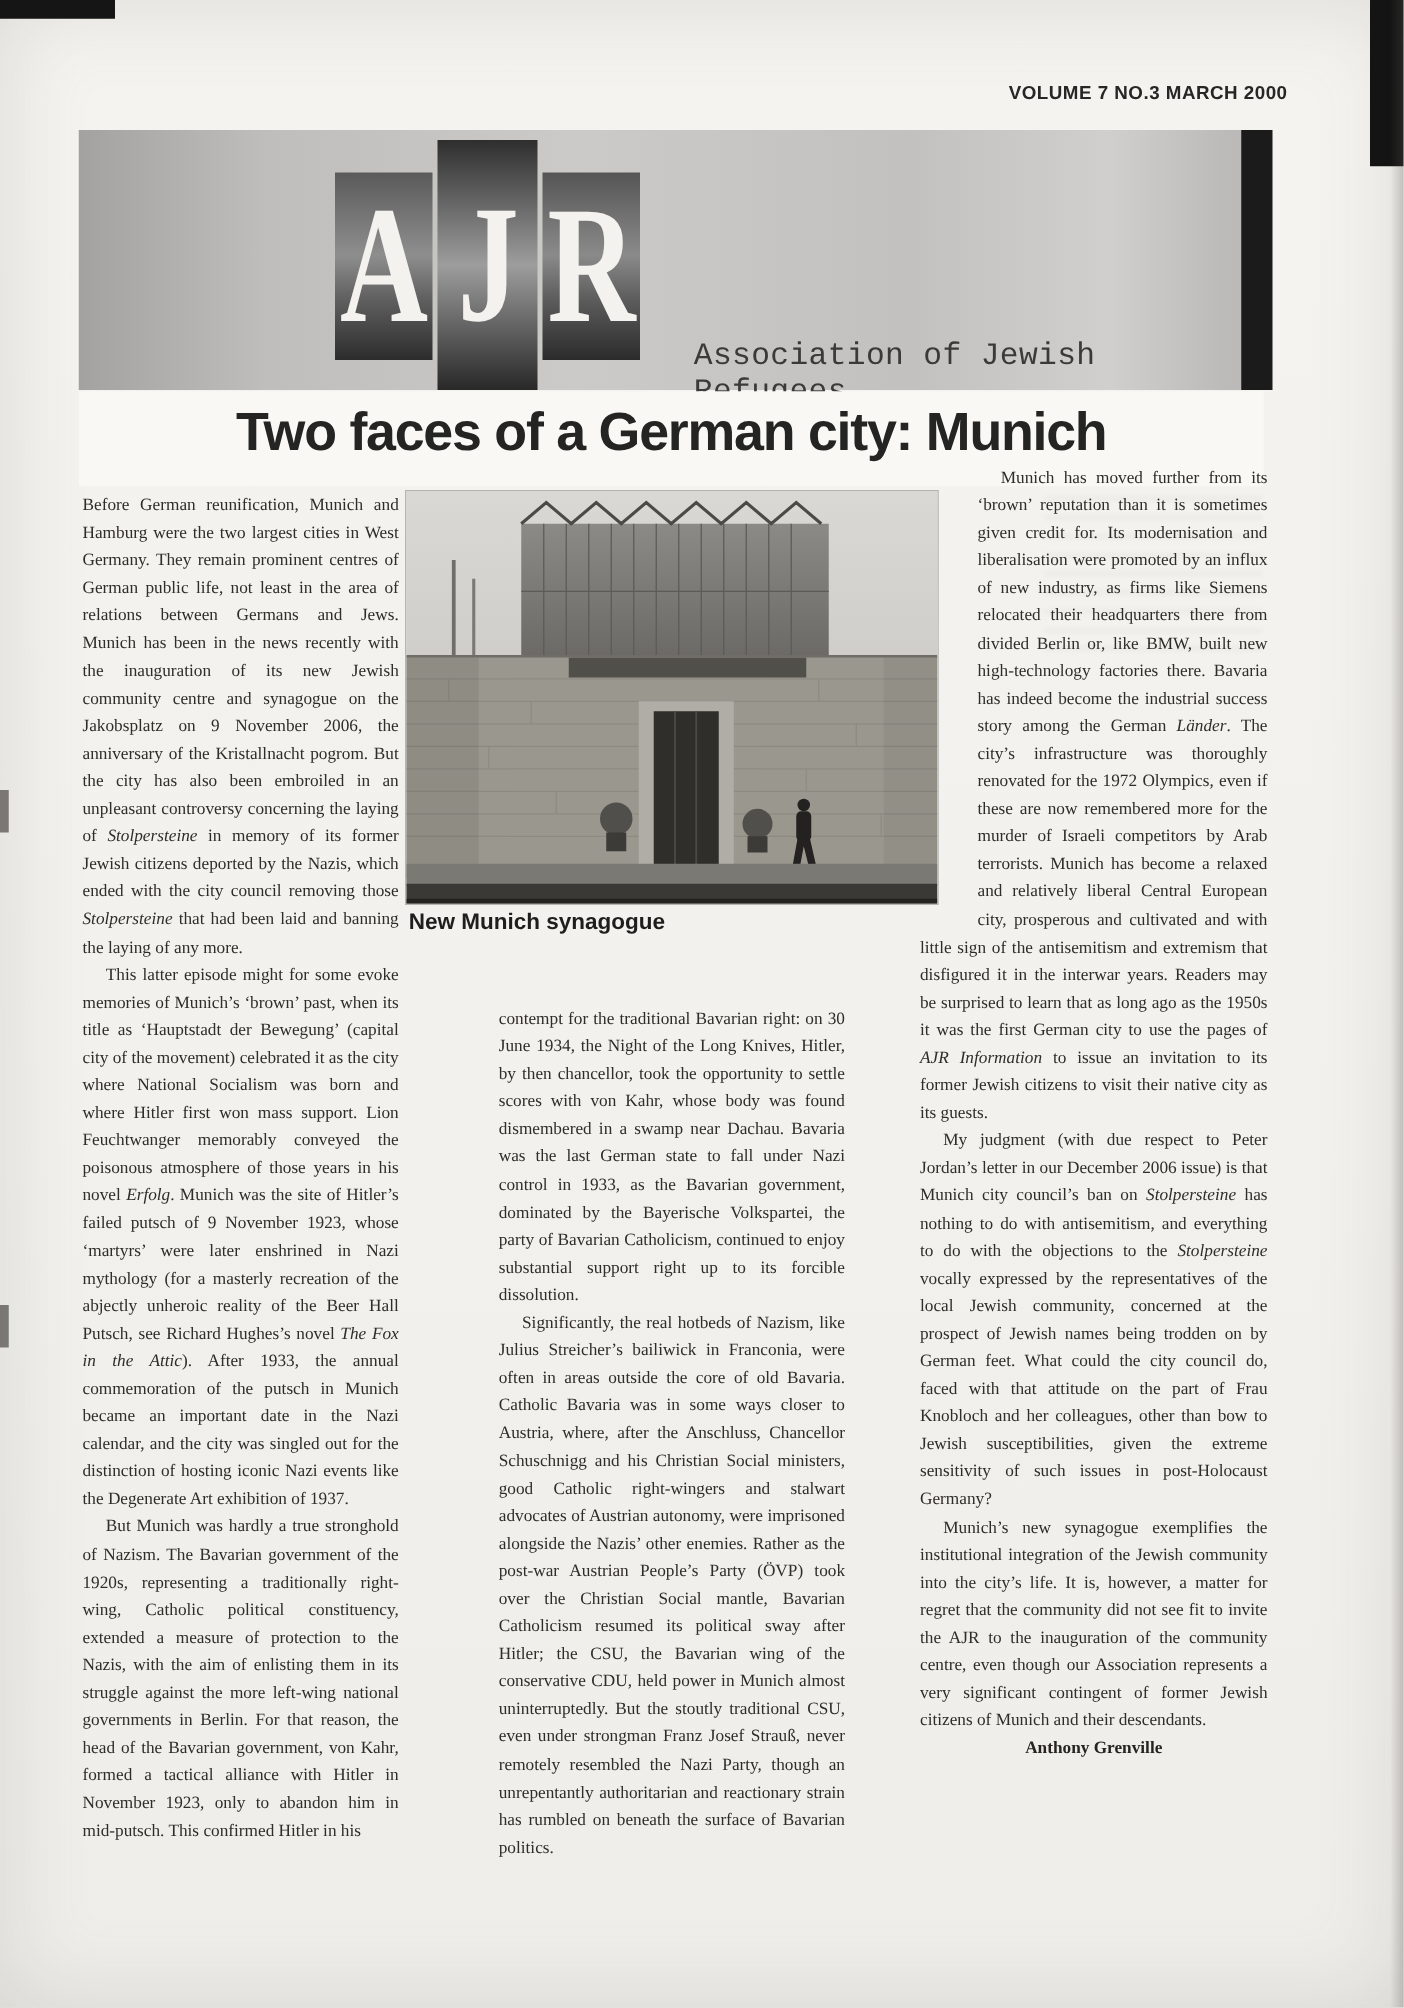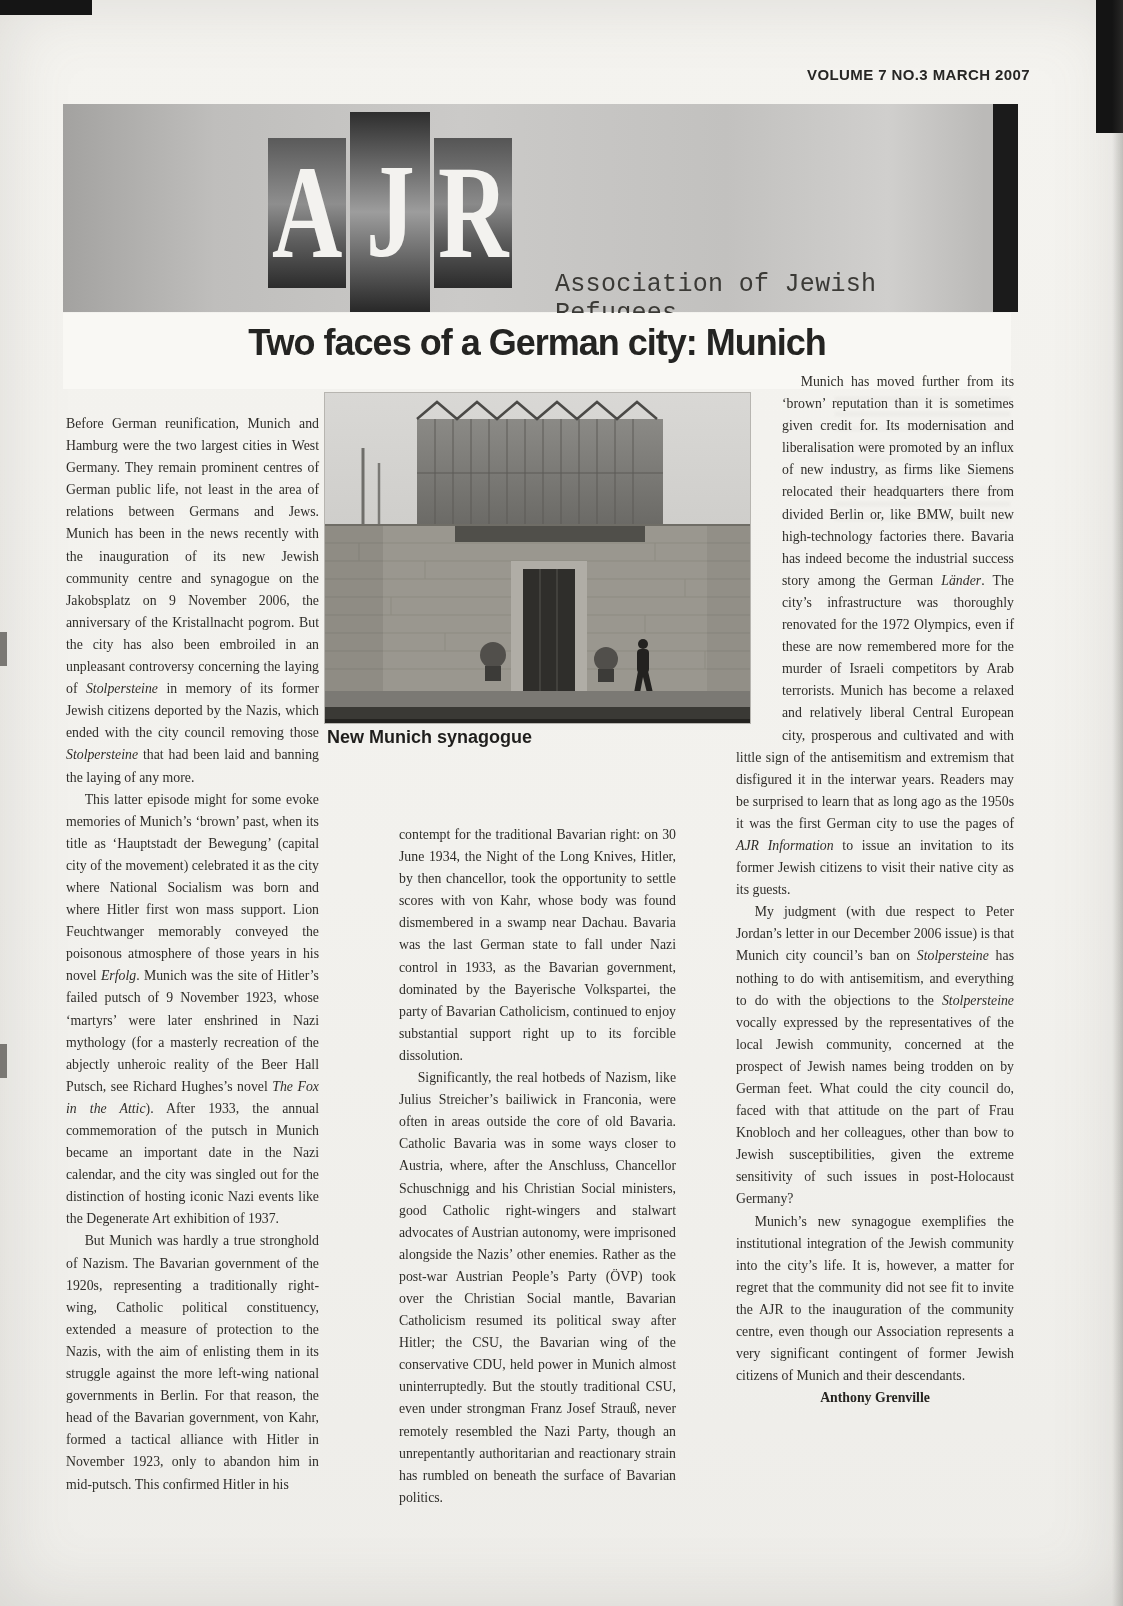--- a/index.html
+++ b/index.html
@@ -40,27 +40,27 @@
     background:linear-gradient(180deg,#555 0%,#8a8a8a 44%,#5c5c5c 68%,#2b2b2b 100%);}
   .logo-word{position:absolute;left:452px;top:64px;
     font-family:"Liberation Sans",sans-serif;font-size:102px;line-height:.95;
     letter-spacing:-2px;color:#35342f;}
   .logo-subtitle{position:absolute;left:492px;top:166px;
     font-family:Liberation Mono, monospace;font-size:25px;letter-spacing:.3px;color:#3b3a36;}
 
   
   .headline-band{position:absolute;left:63px;top:313px;width:948px;height:76px;background:#f9f8f4;}
   .headline{margin:0;padding-top:9px;text-align:center;
-    font-family:"Liberation Sans",sans-serif;font-weight:bold;font-size:36px;
+    font-family:"Liberation Sans",sans-serif;font-weight:bold;font-size:43px;
     letter-spacing:-1px;color:#242422;}
 
   
   .col{position:absolute;font-size:13.8px;line-height:22.1px;text-align:justify;color:#2f2d29;}
   .col p{margin:0;text-indent:1.35em;}
-  .col p.noindent{text-indent:0;margin-top:20px;}
+  .col p.noindent{text-indent:0;}
   .col-left{left:66px;top:393px;width:253px;}
   .col-middle{left:399px;top:804px;width:277px;}
   .col-right{left:736px;top:371px;width:278px;}
   .wrap-spacer{float:left;width:46px;height:375px;}
   .byline{text-indent:0 !important;text-align:center;font-weight:bold;color:#262420;}
 
   
   .photo{position:absolute;left:325px;top:393px;width:425px;height:330px;margin:0;
     outline:1px solid #b7b5b0;}
   .photo svg{display:block;width:100%;height:100%;}
@@ -73,21 +73,21 @@
 <div class="page">
 
   <div class="mark-tl"></div>
   <div class="bar-tr"></div>
   <div class="edge-right"></div>
   <div class="tick tick1"></div>
   <div class="tick tick2"></div>
   <div class="ghost ghost1"></div>
   <div class="ghost ghost2"></div>
 
-  <div class="volume-line">VOLUME 7 NO.3 MARCH 2007</div>
+  <div class="volume-line">VOLUME 7 NO.3 MARCH 2000</div>
 
   <div class="masthead-band">
     <div class="logo-block block-a">
       <span>A</span>
     </div>
     <div class="logo-block block-j">
       <span>J</span>
     </div>
     <div class="logo-block block-r">
       <span>R</span>

